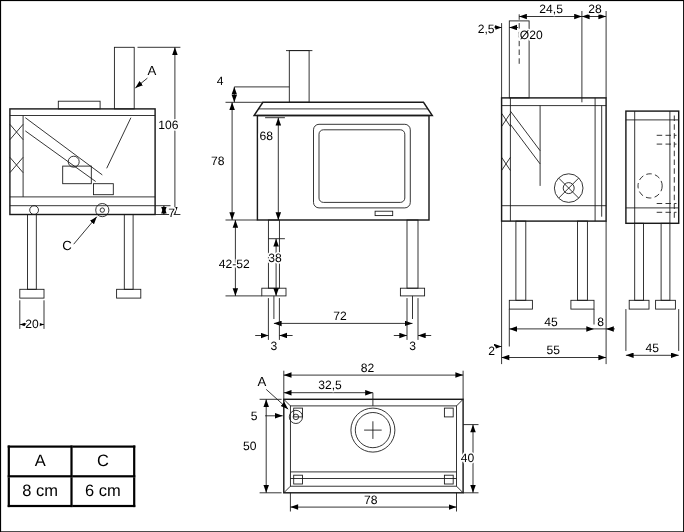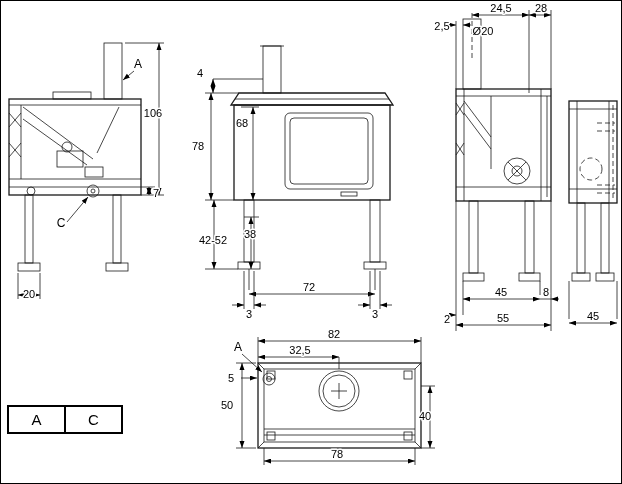--- a/index.html
+++ b/index.html
@@ -262,15 +262,19 @@
     </g>
   </g>
 </svg>
 
   <table class="spec-table">
     <tbody>
       <tr>
         <td>A</td>
         <td>C</td>
       </tr>
+      <tr>
+        <td>8 cm</td>
+        <td>6 cm</td>
+      </tr>
     </tbody>
   </table>
 </div>
 
 </body></html>

